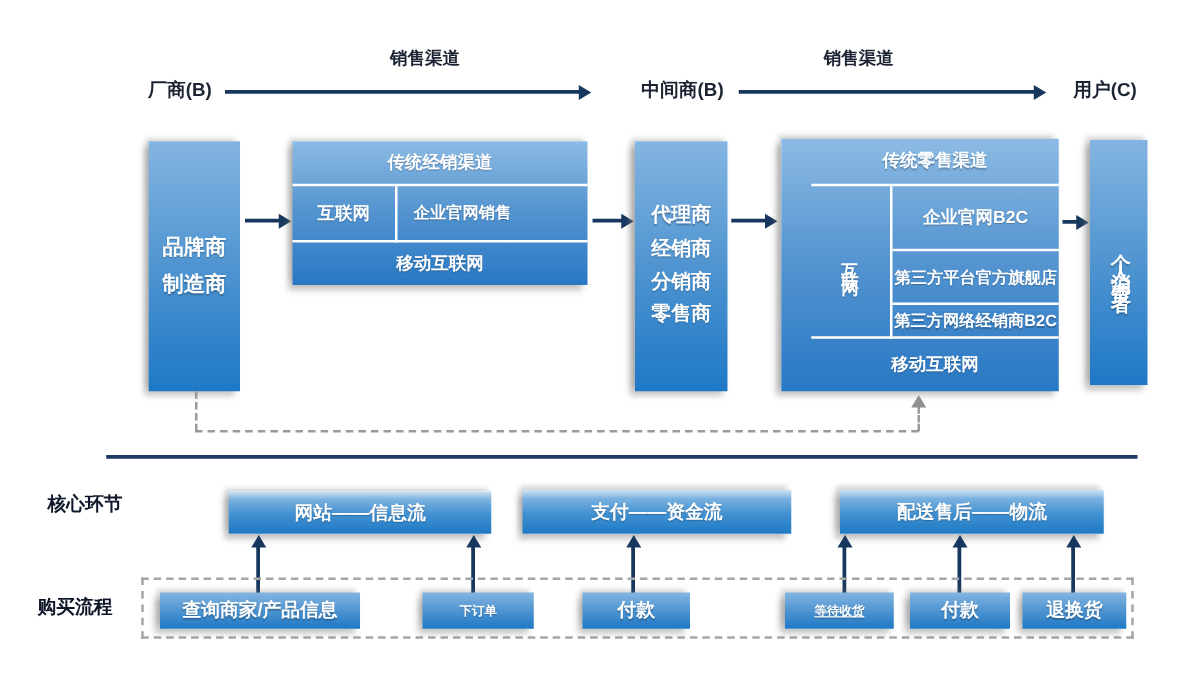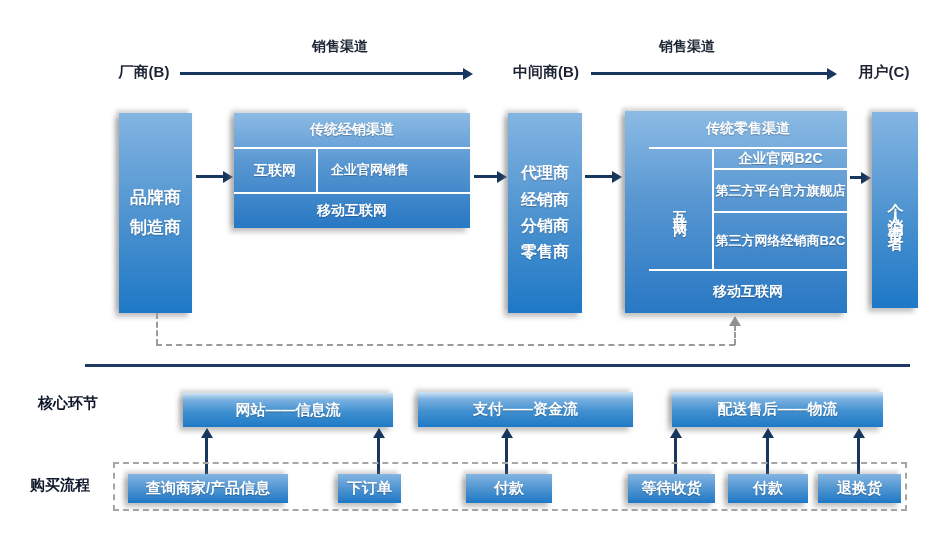--- a/index.html
+++ b/index.html
@@ -109,21 +109,21 @@
 
   <div class="harrow" style="left:585px; top:175px; width:28px;"></div>
 
   <div class="abs group" style="left:625px; top:111px; width:222px; height:202px;padding-left:24px;">
     <div class="cell wb" style="height:38px; font-size:14px;">传统零售渠道</div>
     <div style="display:flex; height:122px;">
       <div class="cell wr wb" style="width:65px;">
         <span class="vtext" style="font-size:14px; letter-spacing:6px;">互联网</span>
       </div>
       <div class="wb" style="flex:1; display:flex; flex-direction:column;">
-        <div class="cell wb" style="height:21px; font-size:14px;">企业官网B2C</div>
+        <div class="cell wb" style="height:52px; font-size:14px;">企业官网B2C</div>
         <div class="cell wb" style="height:43px; font-size:13px;">第三方平台官方旗舰店</div>
         <div class="cell" style="flex:1; font-size:13px;">第三方网络经销商B2C</div>
       </div>
     </div>
     <div class="cell" style="flex:1; font-size:14px;">移动互联网</div>
   </div>
 
   <div class="harrow" style="left:850px; top:176px; width:12px;"></div>
 
   <div class="abs bluebox" style="left:872px; top:112px; width:46px; height:196px;">
@@ -147,19 +147,19 @@
   <div class="varrow" style="left:505px; top:437px; height:38px;"></div>
   <div class="varrow" style="left:674px; top:437px; height:38px;"></div>
   <div class="varrow" style="left:766px; top:437px; height:38px;"></div>
   <div class="varrow" style="left:857px; top:437px; height:38px;"></div>
 
   <div class="abs sect-label" style="left:30px; top:476px;">购买流程</div>
 
   <div class="dashed-rect" style="left:113px; top:462px; width:794px; height:49px;"></div>
 
   <div class="abs bluebox" style="left:128px; top:474px; width:160px; height:29px; font-size:15px;">查询商家/产品信息</div>
-  <div class="abs bluebox" style="left:338px; top:474px; width:63px; height:29px; font-size:15px;">下订单</div>
+  <div class="abs bluebox" style="left:338px; top:474px; width:89px; height:29px; font-size:10px;">下订单</div>
   <div class="abs bluebox" style="left:466px; top:474px; width:86px; height:29px; font-size:15px;">付款</div>
-  <div class="abs bluebox" style="left:628px; top:474px; width:87px; height:29px; font-size:15px;">等待收货</div>
+  <div class="abs bluebox" style="left:628px; top:474px; width:87px; height:29px; font-size:10px;text-decoration:underline;">等待收货</div>
   <div class="abs bluebox" style="left:728px; top:474px; width:80px; height:29px; font-size:15px;">付款</div>
   <div class="abs bluebox" style="left:818px; top:474px; width:83px; height:29px; font-size:15px;">退换货</div>
 
 </div>
 
 </body></html>

